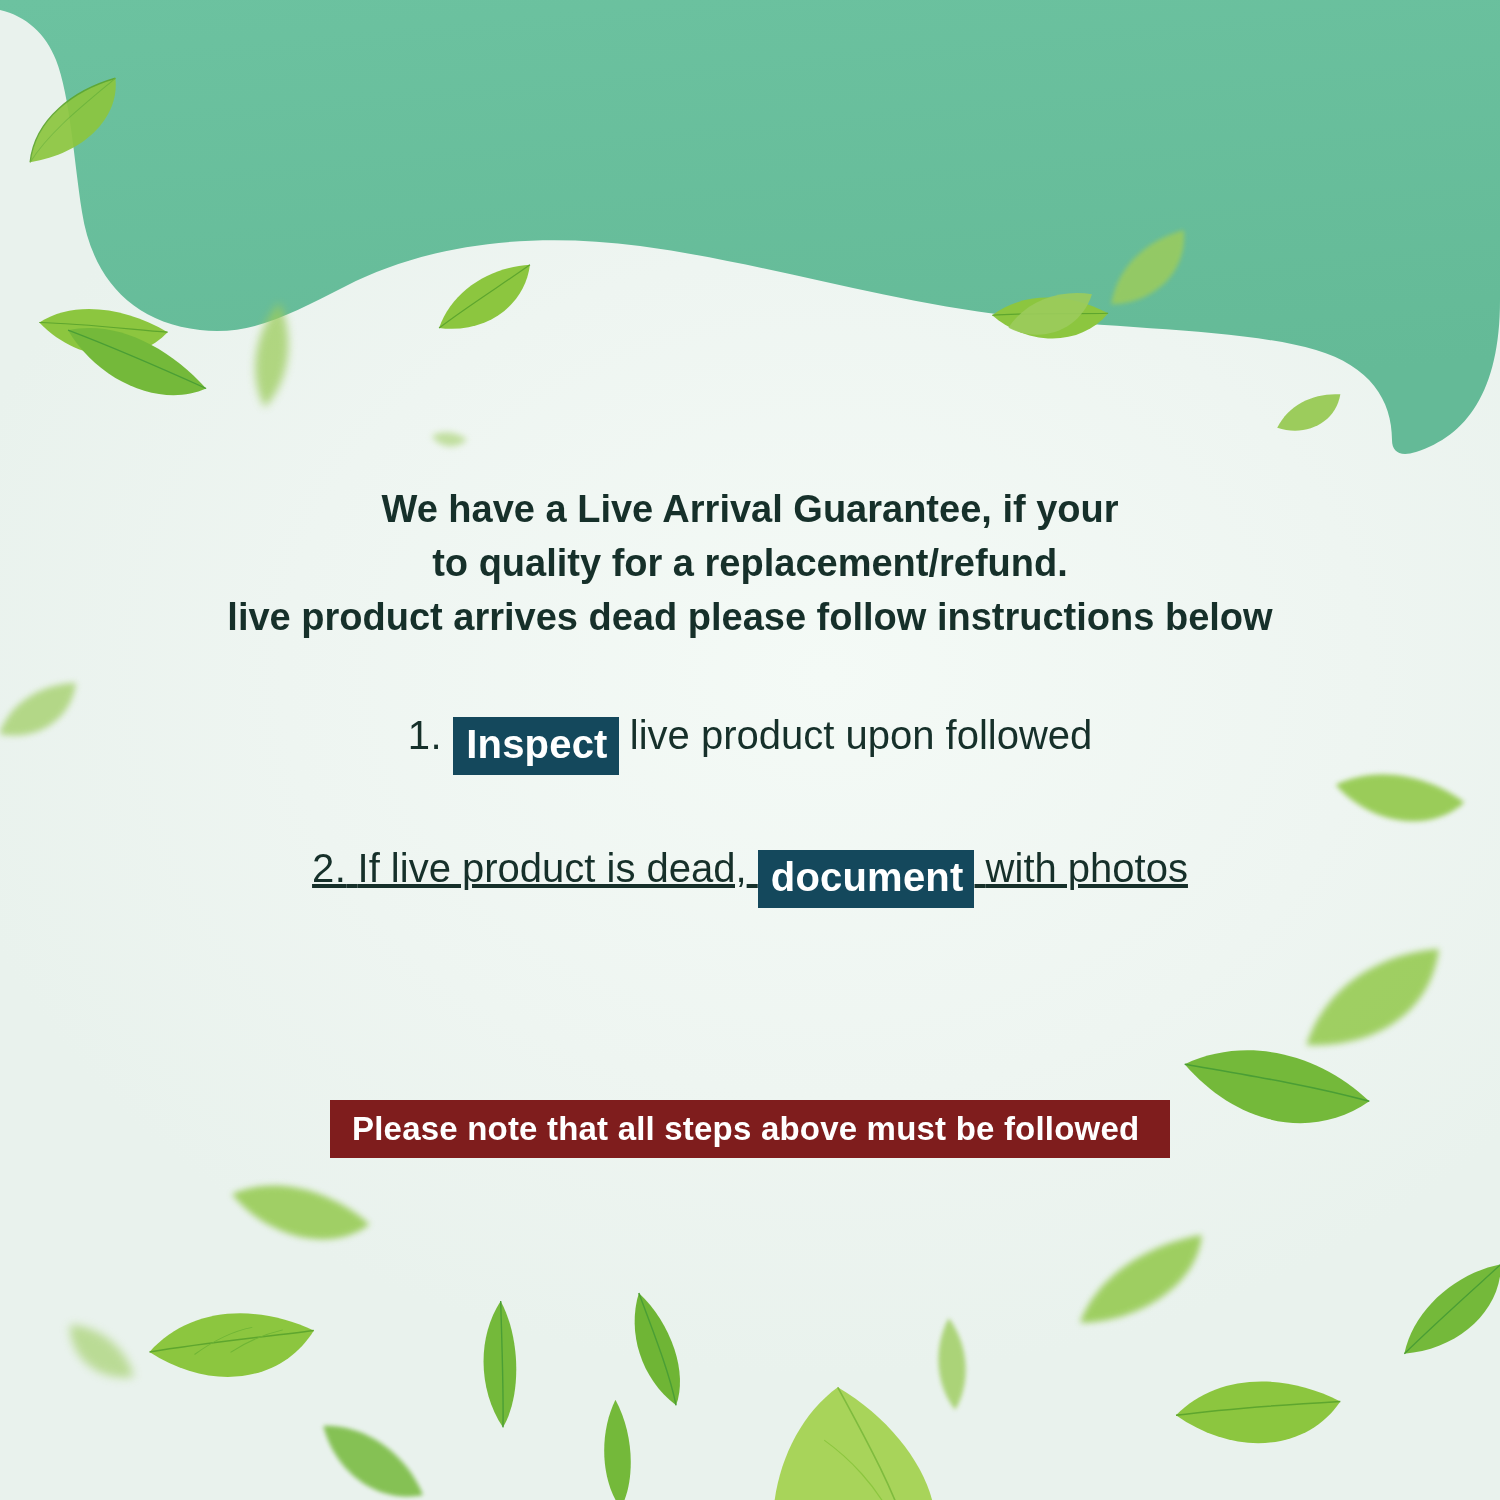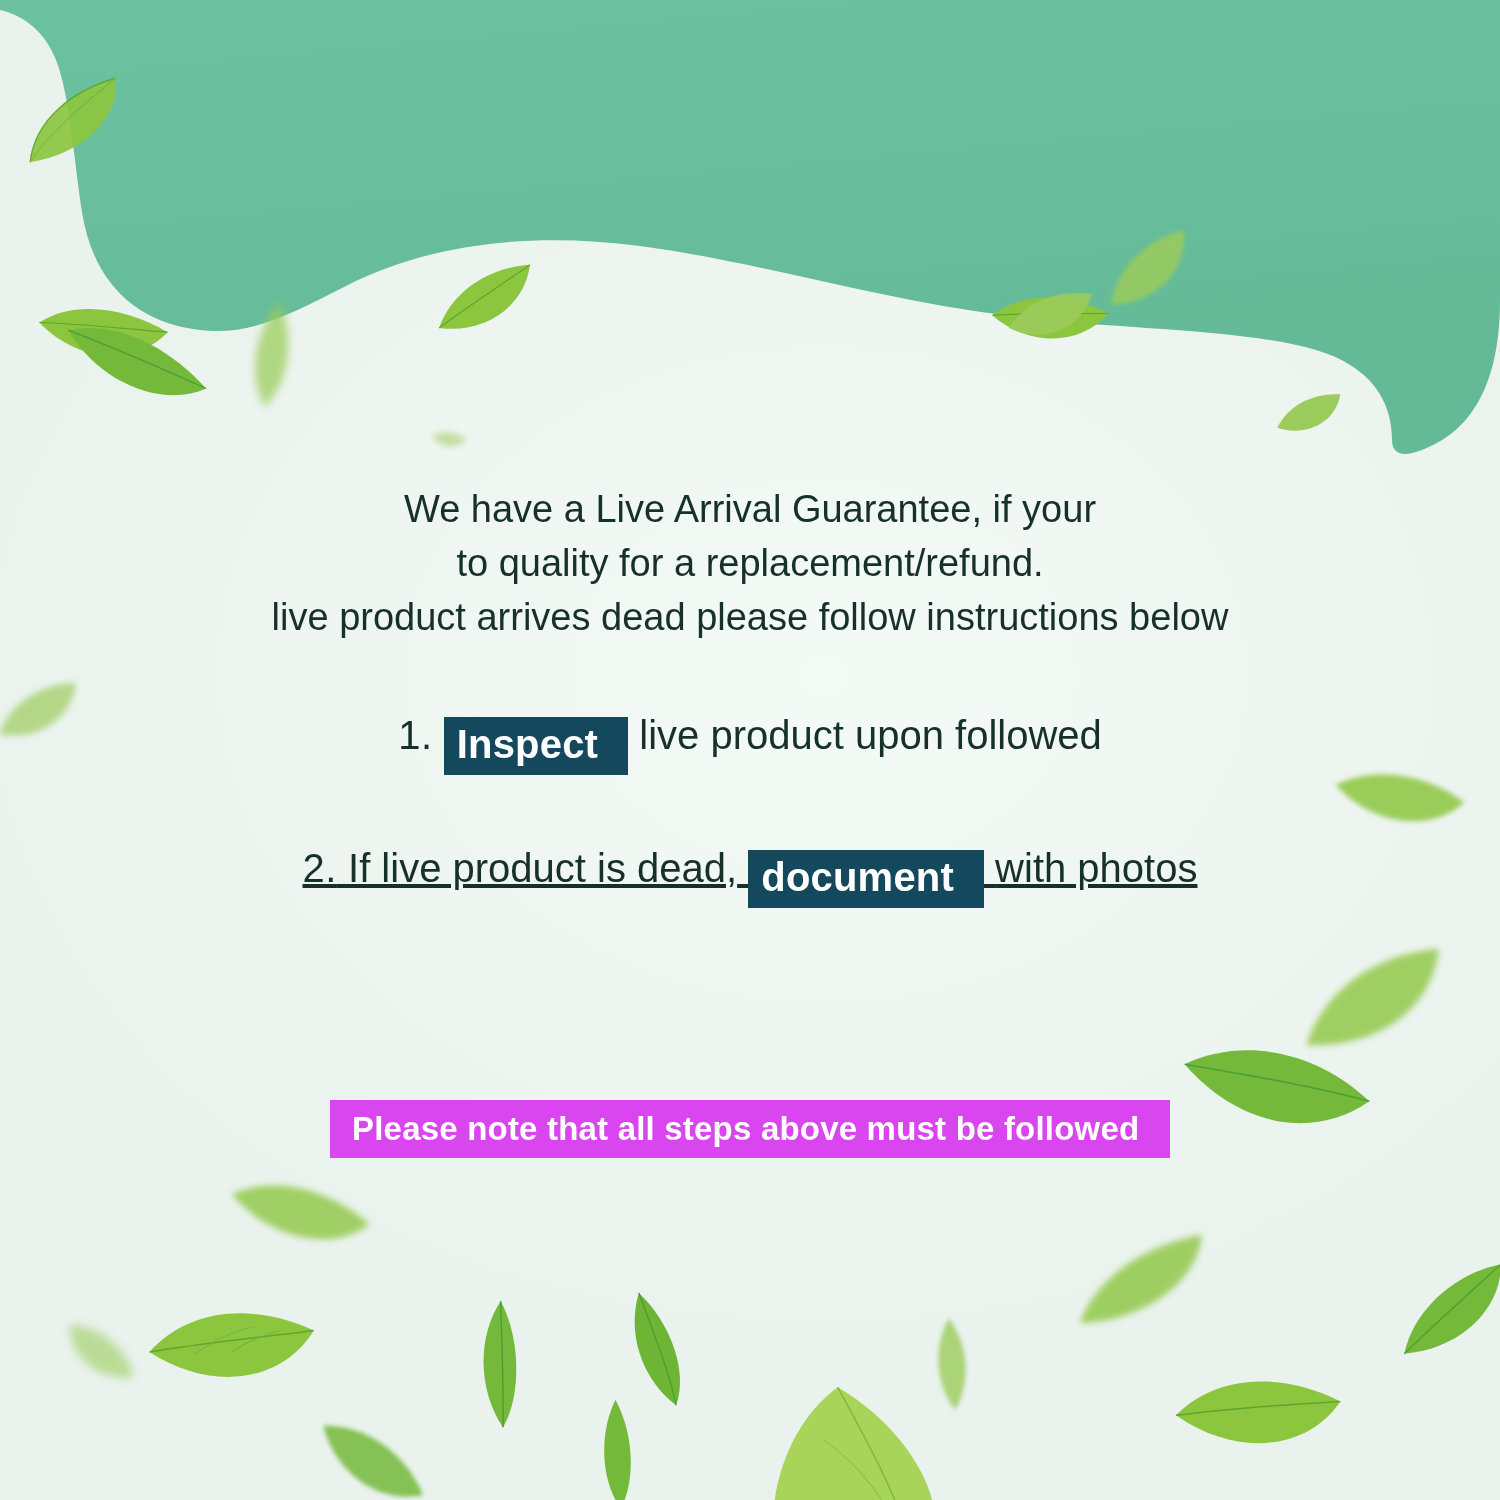--- a/index.html
+++ b/index.html
@@ -53,21 +53,21 @@
   
   .intro {
     position: absolute;
     left: 0;
     top: 482px;
     width: 1500px;
     text-align: center;
     color: #16302a;
     font-size: 38px;
     line-height: 54px;
-    font-weight: 400;
+    font-weight: 700;
   }
   .intro .ln { display: block; }
 
   
   .steps {
     position: absolute;
     left: 0;
     top: 706px;
     width: 1500px;
   }
@@ -79,39 +79,39 @@
     line-height: 58px;
     white-space: nowrap;
   }
   .step-1 { margin-bottom: 64px; }
   .step-2 { margin-bottom: 64px; text-decoration: underline; }
   .hl {
     display: inline-block;
     background: #14485c;
     color: #ffffff;
     font-weight: 700;
-    padding: 4px 30px 8px 13px;
+    padding: 4px 11px 8px 13px;
     line-height: 46px;
     vertical-align: -9px;
     letter-spacing: 0.2px;
   }
   .num { letter-spacing: 0.5px; }
 
   
   .note {
     position: absolute;
     left: 0;
     top: 1100px;
     width: 1500px;
     text-align: center;
   }
   .note-line {
     display: block;
     margin: 0 auto 12px auto;
-    background: #d946ef;
+    background: #7f1d1d;
     color: #ffffff;
     font-size: 33px;
     font-weight: 600;
     line-height: 58px;
     width: 840px;
     text-align: left;
     padding-left: 22px;
     box-sizing: border-box;
     letter-spacing: 0.2px;
     white-space: nowrap;

